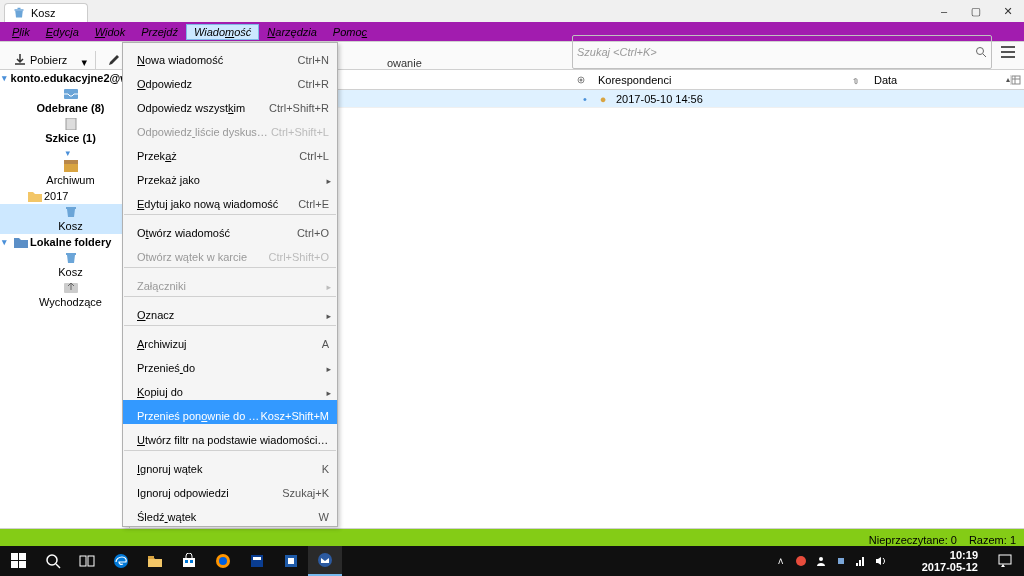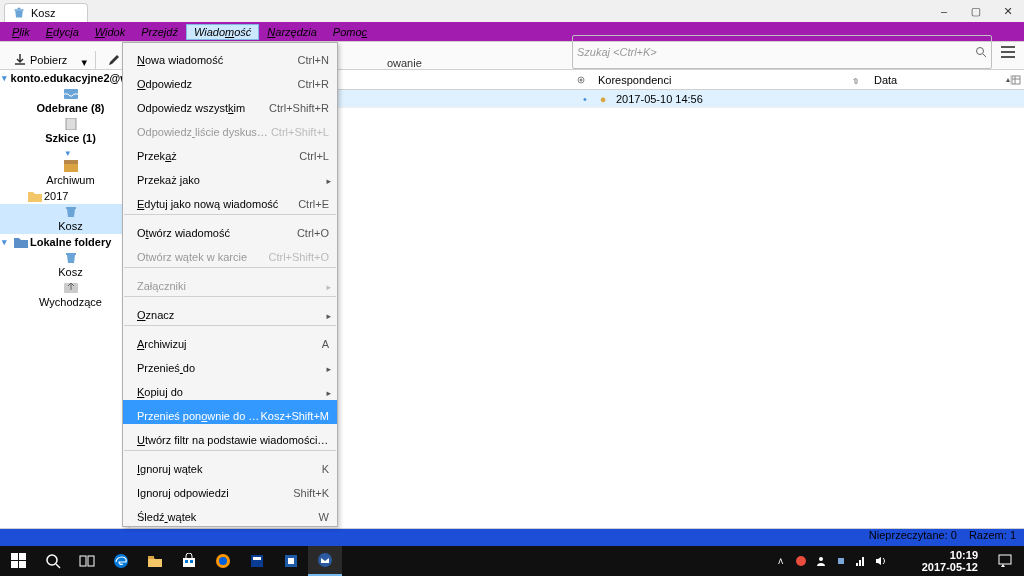--- a/index.html
+++ b/index.html
@@ -53,21 +53,21 @@
 .dd-item.disabled { color:#999; }
 .dd-label { flex:1; white-space:nowrap; overflow:hidden; text-overflow:ellipsis;}
 .dd-shortcut { color:#555; font-size:11px; }
 .dd-item.highlighted .dd-shortcut { color:#fff; }
 .dd-item.disabled .dd-shortcut { color:#bbb; }
 .dd-submenu::after { content:"▸"; position:absolute; right:6px; font-size:9px; color:#555;}
 .dd-item.disabled.dd-submenu::after { color:#bbb;}
 .dd-sep { height:1px; background:#d0d0d0; margin:2px 1px; }
 .dd-ul { text-decoration: underline; text-decoration-skip-ink: none; }
 
-.statusbar-app { height:18px; border-top:1px solid #d0d0d0; background:#1d4ed8; display:flex; align-items:flex-start; justify-content:flex-end; padding:0 8px; gap:12px;}
+.statusbar-app { height:18px; border-top:1px solid #d0d0d0; background:#84cc16; display:flex; align-items:flex-end; justify-content:flex-end; padding:0 8px; gap:12px;}
 
 .taskbar { height:30px; background:#101010; display:flex; align-items:center; padding:0 2px; color:#fff; }
 .tb-btn { width:34px; height:30px; display:flex; align-items:center; justify-content:center; }
 .tb-btn svg { width:16px; height:16px; }
 .tb-active { border-bottom: 2px solid #76b9ed; background: #2a2a2a; }
 .tray { margin-left:auto; display:flex; align-items:center; gap:8px; padding-right:4px;}
 .tray-icons { display:flex; gap:6px; align-items:center;}
 .tray-icons span { width:14px; height:14px; display:inline-flex; align-items:center; justify-content:center; font-size:10px; }
 .clock { text-align:right; font-size:10px; line-height:1.1; padding:0 6px;font-weight:bold;}
 .notif { width:26px; height:30px; display:flex; align-items:center; justify-content:center;}
@@ -341,21 +341,21 @@
     <div class="dd-item">
       <span class="dd-label"><span class="dd-ul">U</span>twórz filtr na podstawie wiadomości…</span>
     </div>
     <div class="dd-sep"></div>
     <div class="dd-item">
       <span class="dd-label"><span class="dd-ul">I</span>gnoruj wątek</span>
       <span class="dd-shortcut">K</span>
     </div>
     <div class="dd-item">
       <span class="dd-label">Ignoruj odpowiedzi</span>
-      <span class="dd-shortcut">Shift+K</span>
+      <span class="dd-shortcut">Szukaj+K</span>
     </div>
     <div class="dd-item">
       <span class="dd-label">Śledź<span class="dd-ul"> </span>wątek</span>
       <span class="dd-shortcut">W</span>
     </div>
   </div>
 
 <div class="taskbar">
   <div class="tb-btn">
       <svg viewBox="0 0 16 16">

